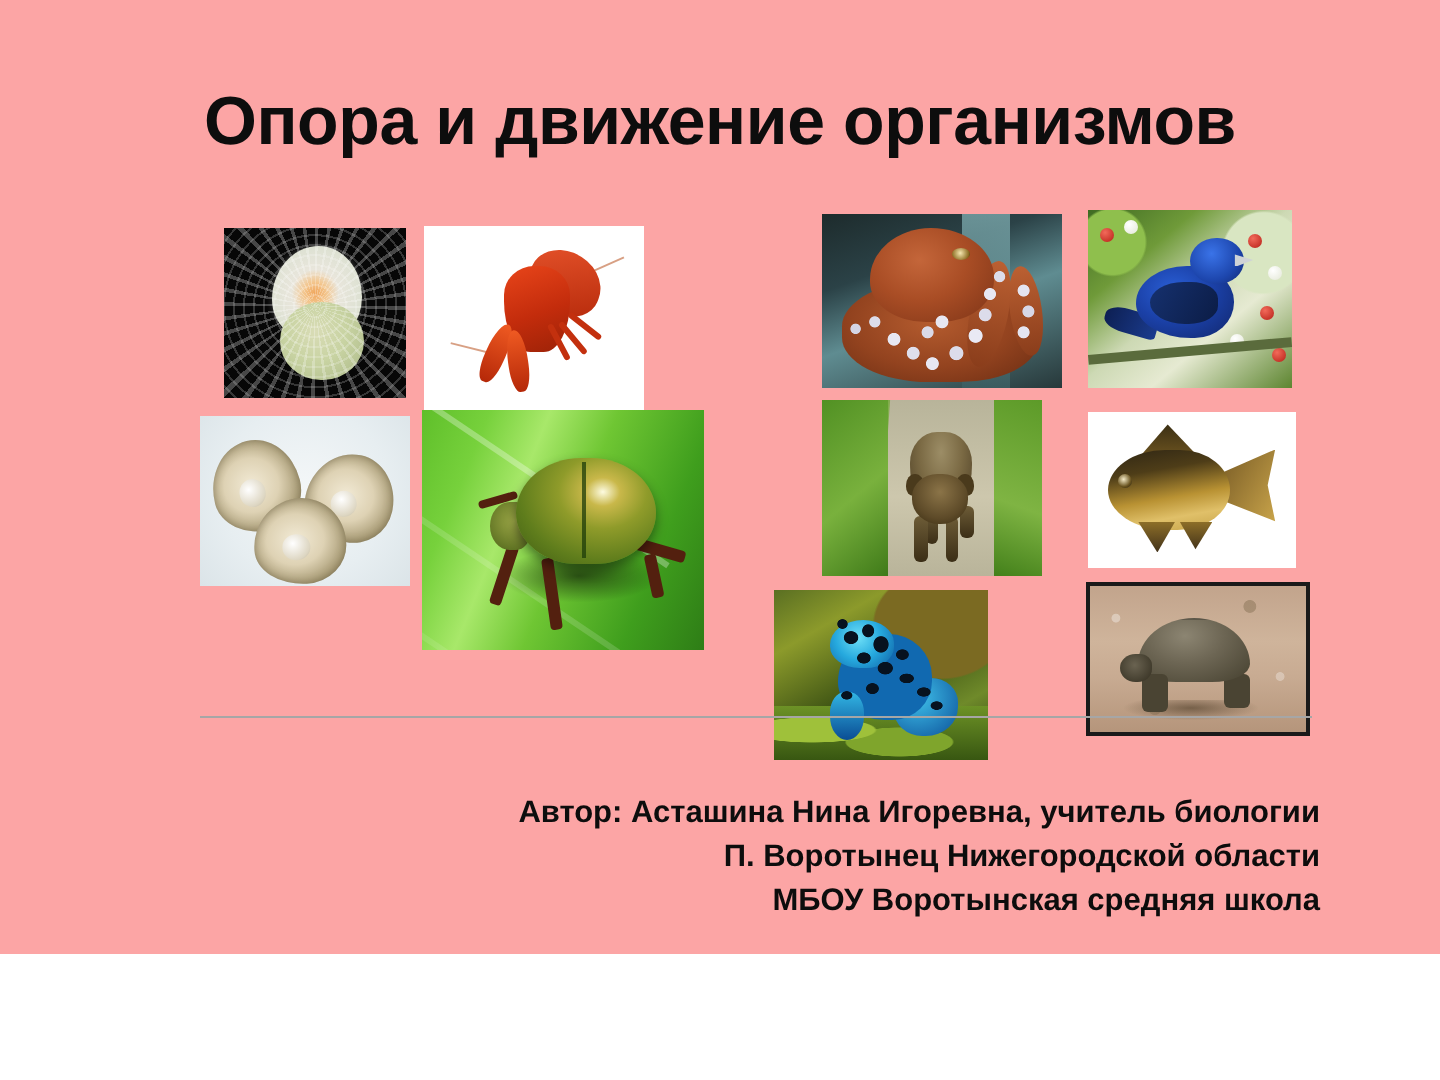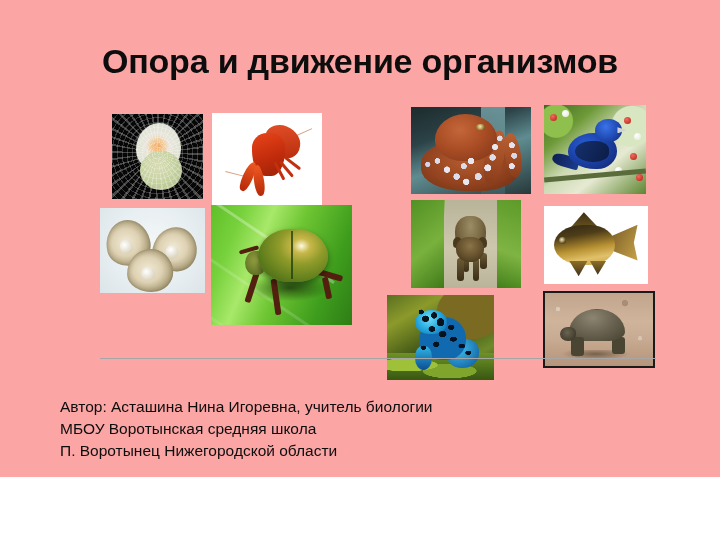--- a/index.html
+++ b/index.html
@@ -470,24 +470,24 @@
     position: absolute; left: 16%; top: 78%; width: 62%; height: 14%;
     background: radial-gradient(ellipse at 50% 40%, rgba(60,45,25,.55), rgba(0,0,0,0) 72%);
   }
 
   
   #author-block {
     position: absolute;
     left: 60px;
     top: 396px;
     width: 600px;
-    text-align: left;
+    text-align: right;
     color: #0d0d0d;
     font-size: 15.5px;
-    font-weight: normal;
+    font-weight: bold;
     line-height: 1.42;
   }
   #author-block .line { white-space: nowrap; }
 </style>
 </head>
 <body>
 
 <div id="slide">
 
   <div id="slide-title">Опора и движение организмов</div>
@@ -625,17 +625,17 @@
       <div class="tort-shell-plates"></div>
       <div class="tort-leg f"></div>
       <div class="tort-head"></div>
     </div>
   </div>
 
   <div id="divider"></div>
 
   <div id="author-block">
     <div class="line">Автор: Асташина Нина Игоревна, учитель биологии</div>
+    <div class="line">П. Воротынец Нижегородской области</div>
     <div class="line">МБОУ Воротынская средняя школа</div>
-    <div class="line">П. Воротынец Нижегородской области</div>
   </div>
 
 </div>
 
 </body></html>

